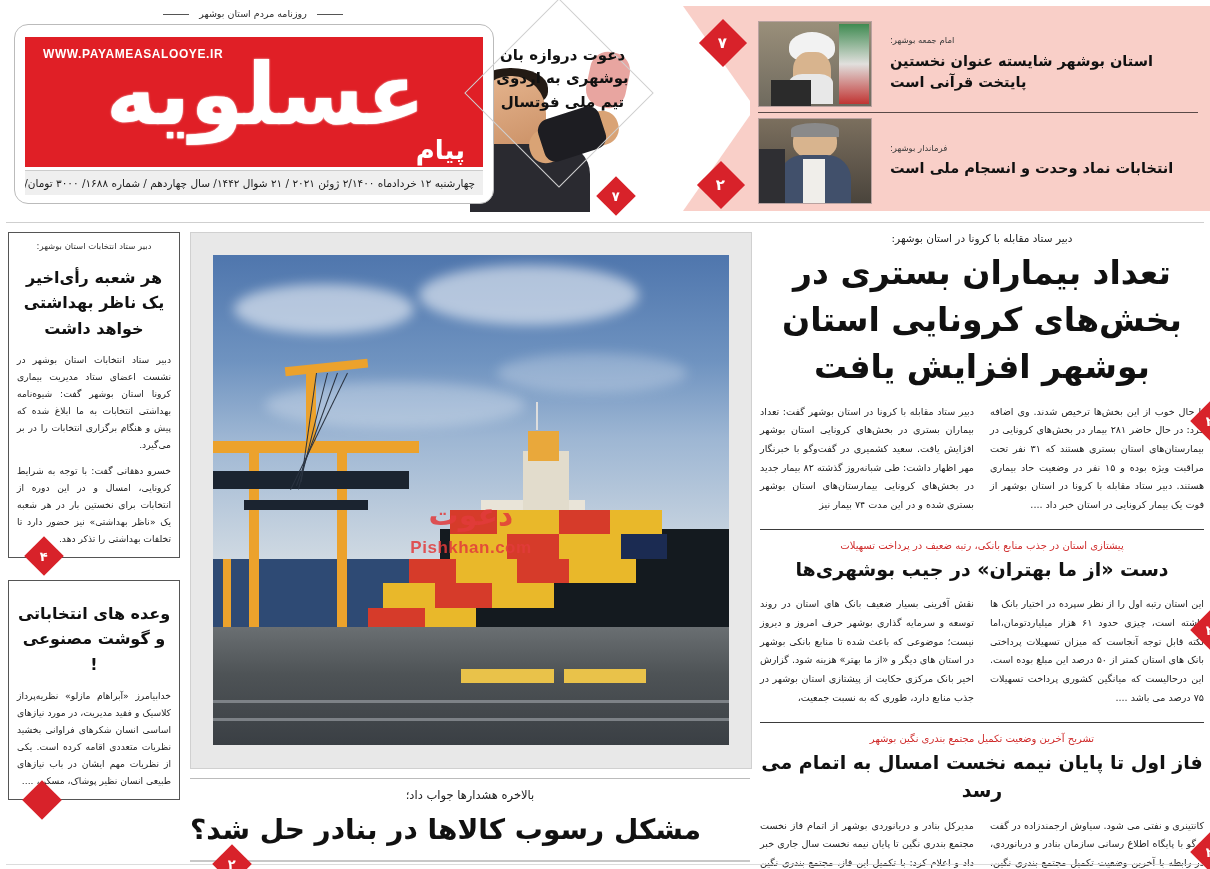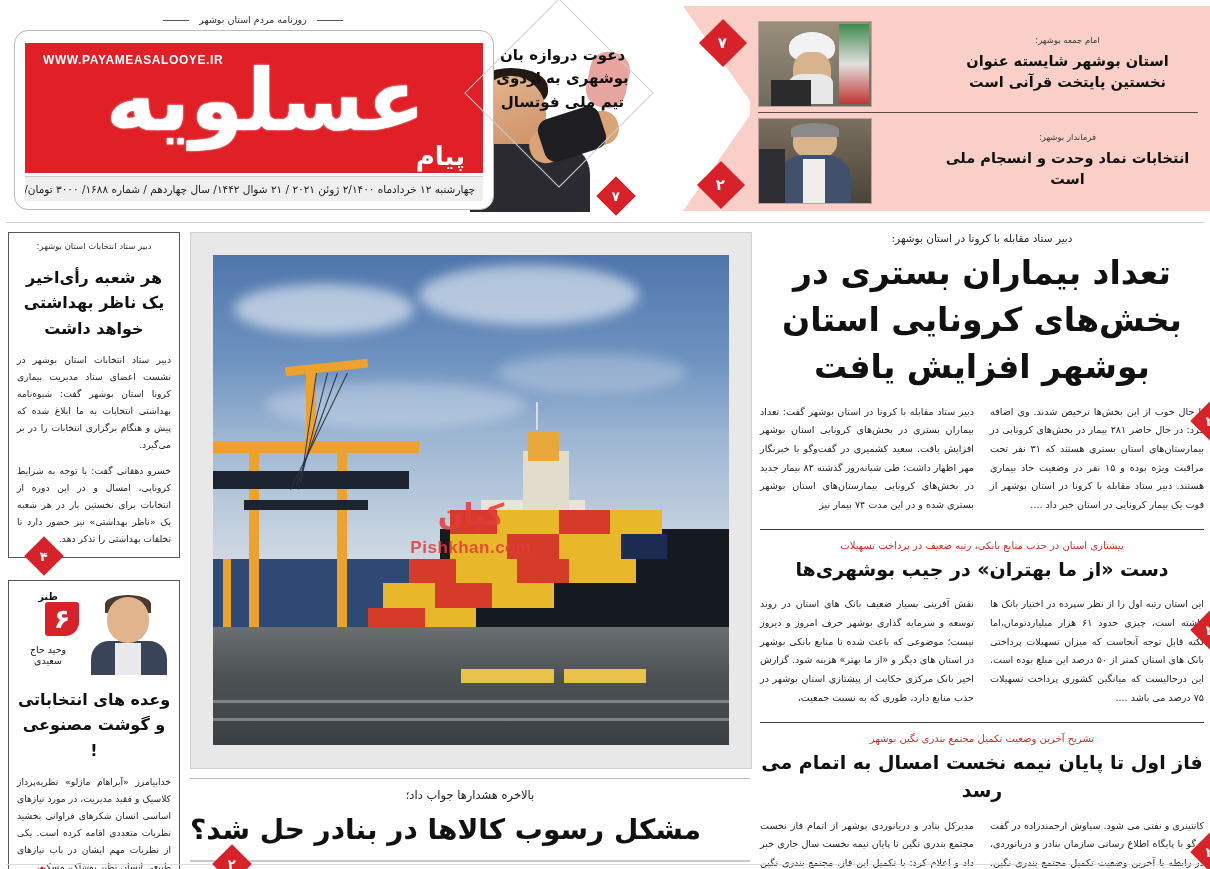--- a/index.html
+++ b/index.html
@@ -28,27 +28,27 @@
     position:absolute;right:455px;top:6px;width:0;height:0;
     border-top:102px solid #f9cfc8;
     border-bottom:103px solid #f9cfc8;
     border-left:72px solid transparent;
   }
 
   .pp-row{position:absolute;right:12px;width:440px;display:flex;flex-direction:row-reverse;align-items:center;gap:12px;}
   .pp-row.r1{top:16px;height:84px;}
   .pp-row.r2{top:114px;height:82px;}
   .pp-photo{width:112px;height:84px;flex:0 0 112px;border:1px solid #b9a2a0;overflow:hidden;position:relative;background:#8a8070;}
-  .pp-texts{flex:1 1 auto;text-align:center;padding-left:6px;margin-left:47px;}
+  .pp-texts{flex:1 1 auto;text-align:left;padding-left:6px;}
   .pp-kicker{font-size:8.5px;color:#3a3a3a;line-height:1.3;margin-bottom:4px;}
   .pp-title{font-size:14.5px;font-weight:bold;color:#111;line-height:1.45;}
   .pp-divider{position:absolute;right:12px;top:106px;width:440px;height:1px;background:#5a4a48;}
 
   
-  .masthead-wrap{position:absolute;left:8px;top:10px;width:490px;height:200px;}
+  .masthead-wrap{position:absolute;left:8px;top:4px;width:490px;height:200px;}
   .tagline{
     position:absolute;left:0;top:4px;width:490px;text-align:center;
     font-size:9.5px;color:#2b2b2b;letter-spacing:.5px;
   }
   .tagline span{display:inline-block;padding:0 10px;position:relative;}
   .tagline span:before,.tagline span:after{
     content:"";position:absolute;top:50%;width:26px;height:1px;background:#555;
   }
   .tagline span:before{right:-26px;} .tagline span:after{left:-26px;}
 
@@ -298,33 +298,20 @@
       <p>دبیر ستاد انتخابات استان بوشهر در نشست اعضای ستاد مدیریت بیماری کرونا استان بوشهر گفت: شیوه‌نامه بهداشتی انتخابات به ما ابلاغ شده که پیش و هنگام برگزاری انتخابات را در بر می‌گیرد.</p>
       <p>خسرو دهقانی گفت: با توجه به شرایط کرونایی، امسال و در این دوره از انتخابات برای نخستین بار در هر شعبه یک «ناظر بهداشتی» نیز حضور دارد تا تخلفات بهداشتی را تذکر دهد.</p>
     </div>
     <div style="position:relative;height:0;">
       <div class="dia small" style="left:22px;top:-16px;">
         <b>۴</b>
       </div>
     </div>
 
     <div class="satire">
-      <div class="satire-head">
-        <div style="text-align:center;">
-          <div class="satire-label">طنز</div>
-          <div class="quotemark">۶</div>
-          <div class="satire-author">وحید حاج سعیدی</div>
-        </div>
-        <div class="satire-portrait">
-          <div class="sp-body"></div>
-          <div class="sp-shirt"></div>
-          <div class="sp-hair"></div>
-          <div class="sp-head"></div>
-        </div>
-      </div>
       <div class="satire-title">وعده های انتخاباتی و گوشت مصنوعی !</div>
       <p>خدابیامرز «آبراهام مازلو» نظریه‌پرداز کلاسیک و فقید مدیریت، در مورد نیازهای اساسی انسان شکرهای فراوانی بخشید نظریات متعددی اقامه کرده است. یکی از نظریات مهم ایشان در باب نیازهای طبیعی انسان نظیر پوشاک، مسکن، ....</p>
     </div>
     <div style="position:relative;height:0;">
       <div class="dia small" style="left:20px;top:-14px;">
         
       </div>
     </div>
   </div>
 
@@ -374,21 +361,21 @@
         <div class="cable" style="left:26%;top:24%;height:130px;transform:rotate(26deg);"></div>
         <div class="cable" style="left:20%;top:24%;height:110px;transform:rotate(8deg);"></div>
 
         <div class="quay"></div>
         <div class="rail" style="left:0;bottom:42px;width:100%;"></div>
         <div class="rail" style="left:0;bottom:24px;width:100%;"></div>
         <div style="position:absolute;left:48%;bottom:62px;width:18%;height:14px;background:#e9c24a;"></div>
         <div style="position:absolute;left:68%;bottom:62px;width:16%;height:14px;background:#e9c24a;"></div>
 
         <div class="watermark">
-          <div class="wm-mark">کیان</div>
+          <div class="wm-mark">دعوت</div>
           <div class="wm-text">Pishkhan.com</div>
         </div>
       </div>
     </div>
 
     <div class="cap-rule"></div>
     <div class="cap-kicker">بالاخره هشدارها جواب داد؛</div>
     <div class="cap-title">مشکل رسوب کالاها در بنادر حل شد؟</div>
     <div class="cap-rule2"></div>
     <div class="dia small" style="left:28px;top:618px;">

